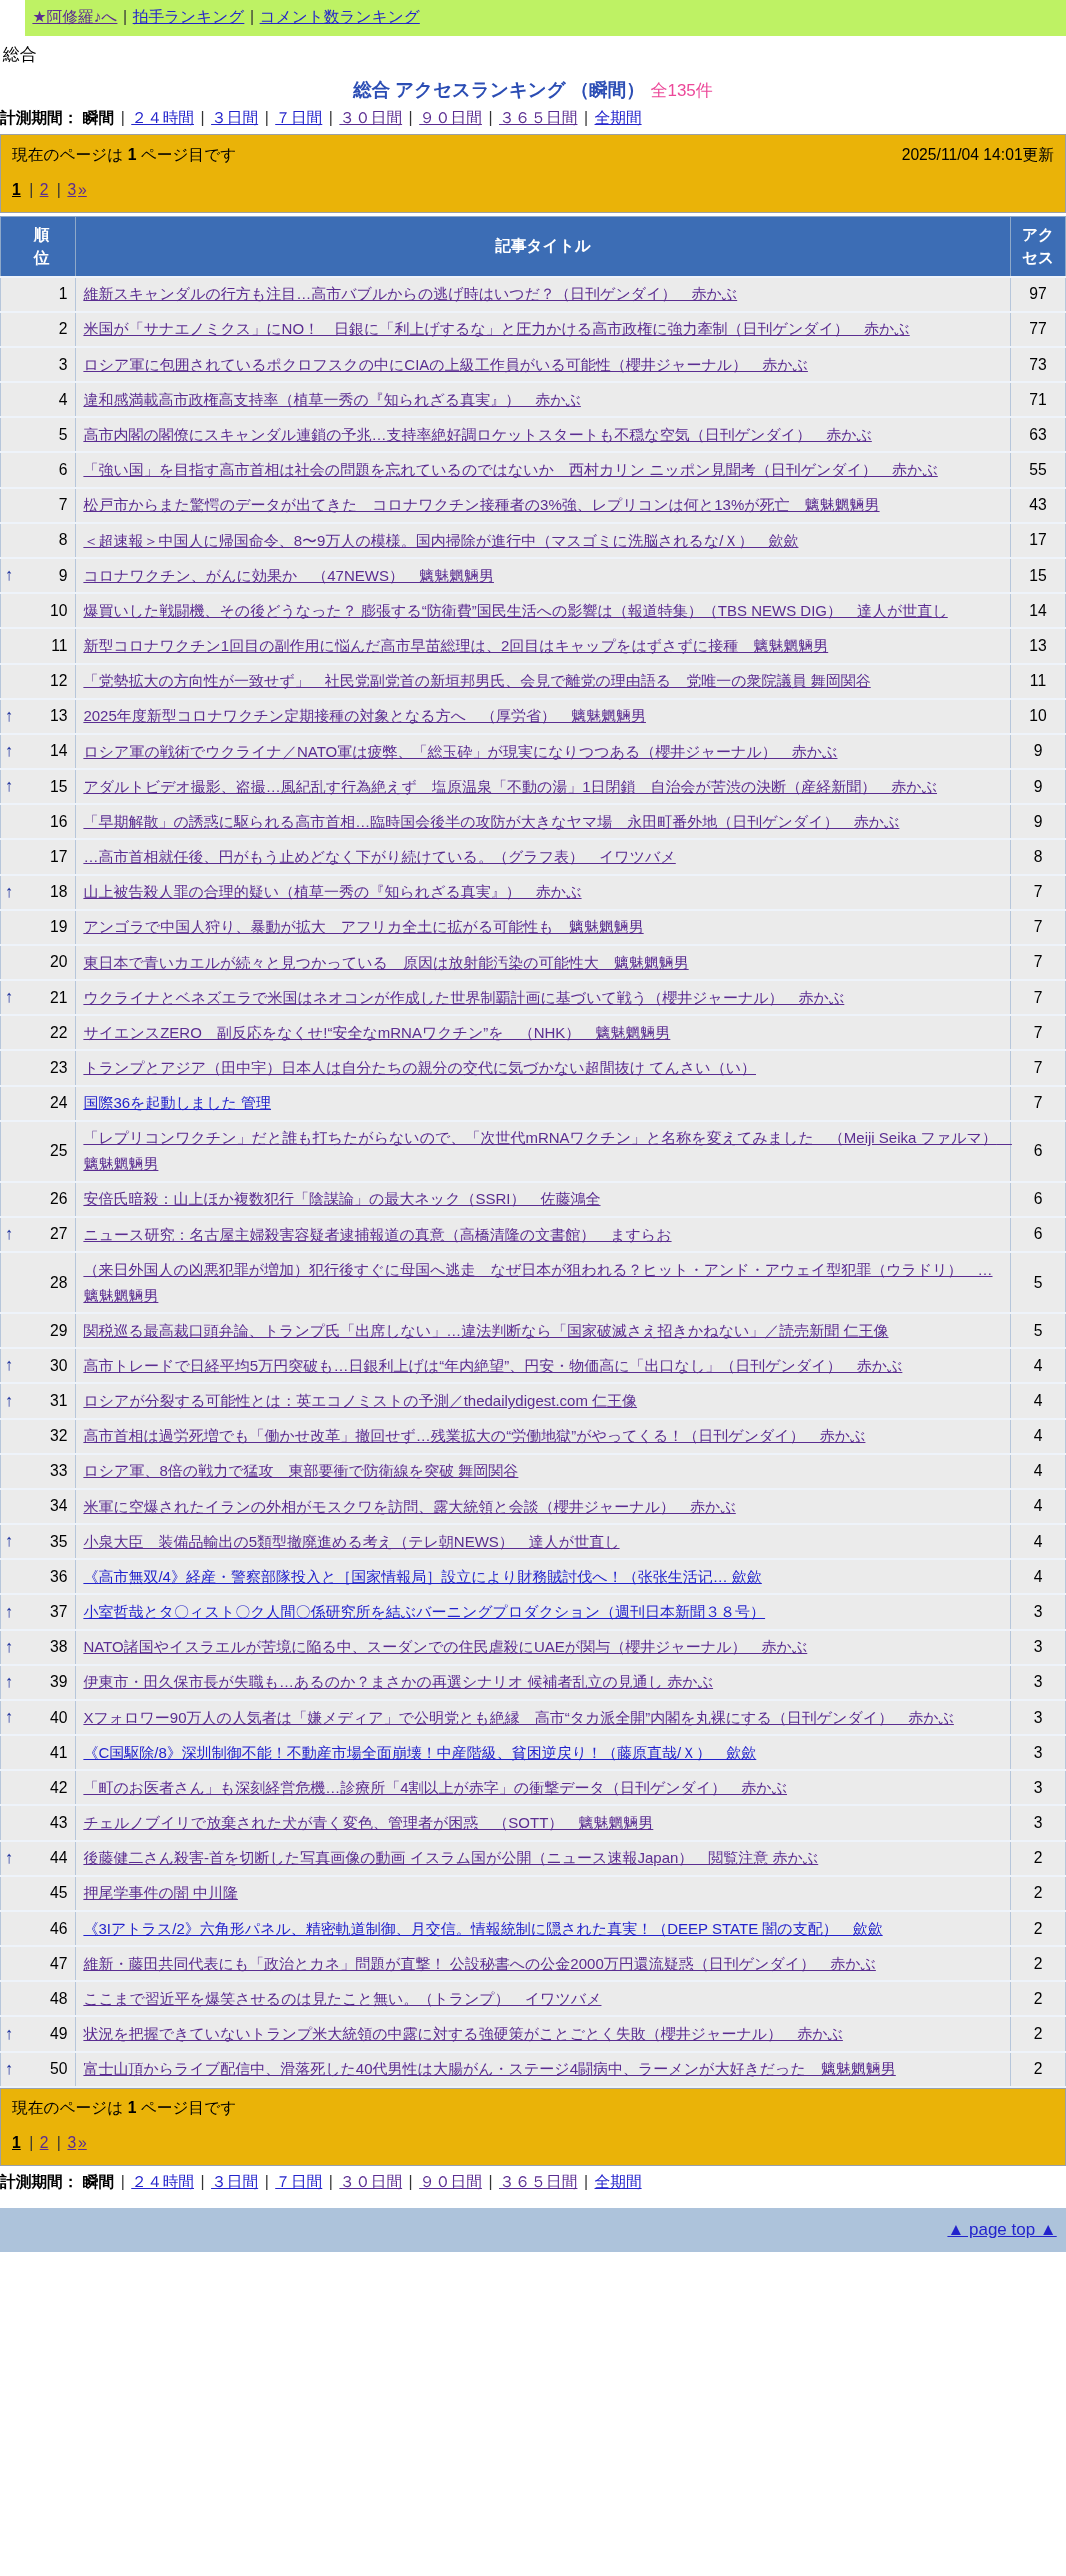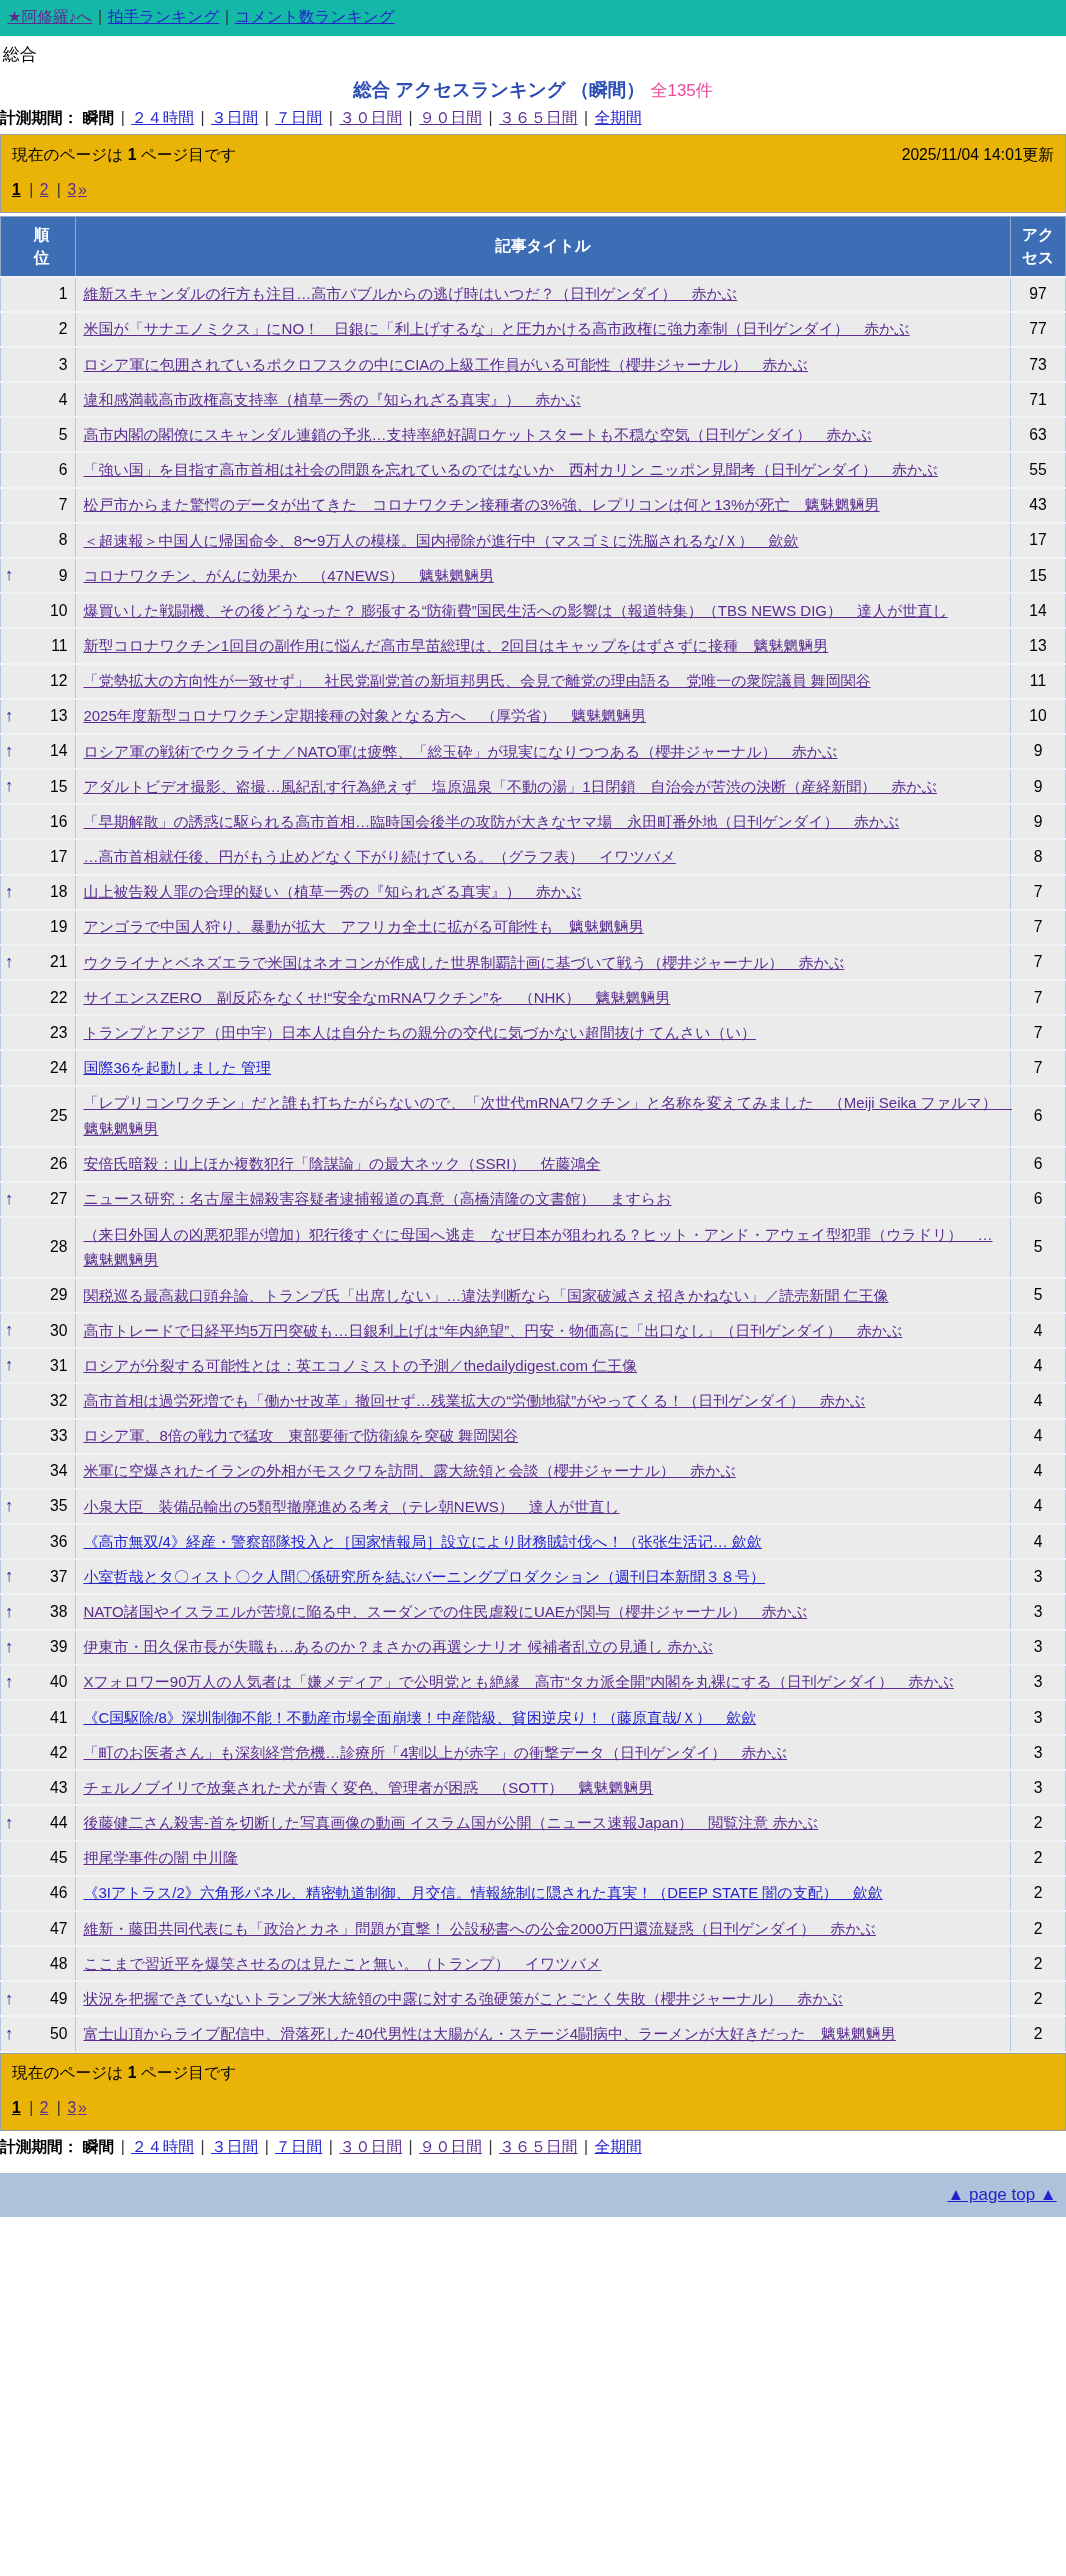--- a/index.html
+++ b/index.html
@@ -1,20 +1,20 @@
 <!DOCTYPE html>
 <html lang="ja" style="font-size:15px"><head>
 <meta charset="utf-8">
 <style>
   html,body{margin:0;padding:0;background:#fff;color:#000;
     font-family:"Liberation Sans","DejaVu Sans",sans-serif;}
   a{text-decoration:underline;cursor:pointer;}
   a.v{color:#5b2d91;}   
   a.u{color:#2323cc;}   
-  .topbar{background:#14b8a6;padding:7.4px 7.4px;font-size:15.7px;}
+  .topbar{background:#bef264;padding:7.4px 7.4px;font-size:15.7px;margin-left:25px;}
   .topbar .sep{margin:0 5.6px;color:#333;}
   .category{font-size:17px;padding:7.4px 2.8px 0;}
   .heading{text-align:center;font-size:18.5px;font-weight:bold;color:#2b4db4;margin:11px 0 3.7px;}
   .heading .total{font-size:17px;color:#ec4899;font-weight:normal;margin-left:5.6px;}
   .period{ font-size:15.7px;margin:5.6px 0 5.6px;}
   .period .plabel{font-weight:bold;}
   .period b{color:#000;}
   .period .sep{margin:0 6.5px;color:#333;}
   .infobox{background:#eab308;border:0.9px solid #9aa0a8;padding:9.3px 11px 13px;font-size:15.7px;}
   .infobox .line1{display:flex;justify-content:space-between;}
@@ -262,20 +262,30 @@
             <span class="up"></span>
             <span>19</span>
           </div>
         </td>
         <td class="title"><a class="v">アンゴラで中国人狩り、暴動が拡大　アフリカ全土に拡がる可能性も　魑魅魍魎男</a></td>
         <td class="access">7</td>
       </tr>
       <tr>
         <td class="rank">
           <div class="cellwrap">
+            <span class="up"></span>
+            <span>20</span>
+          </div>
+        </td>
+        <td class="title"><a class="v">東日本で青いカエルが続々と見つかっている　原因は放射能汚染の可能性大　魑魅魍魎男</a></td>
+        <td class="access">7</td>
+      </tr>
+      <tr>
+        <td class="rank">
+          <div class="cellwrap">
             <span class="up">↑</span>
             <span>21</span>
           </div>
         </td>
         <td class="title"><a class="v">ウクライナとベネズエラで米国はネオコンが作成した世界制覇計画に基づいて戦う（櫻井ジャーナル）　赤かぶ</a></td>
         <td class="access">7</td>
       </tr>
       <tr>
         <td class="rank">
           <div class="cellwrap">

